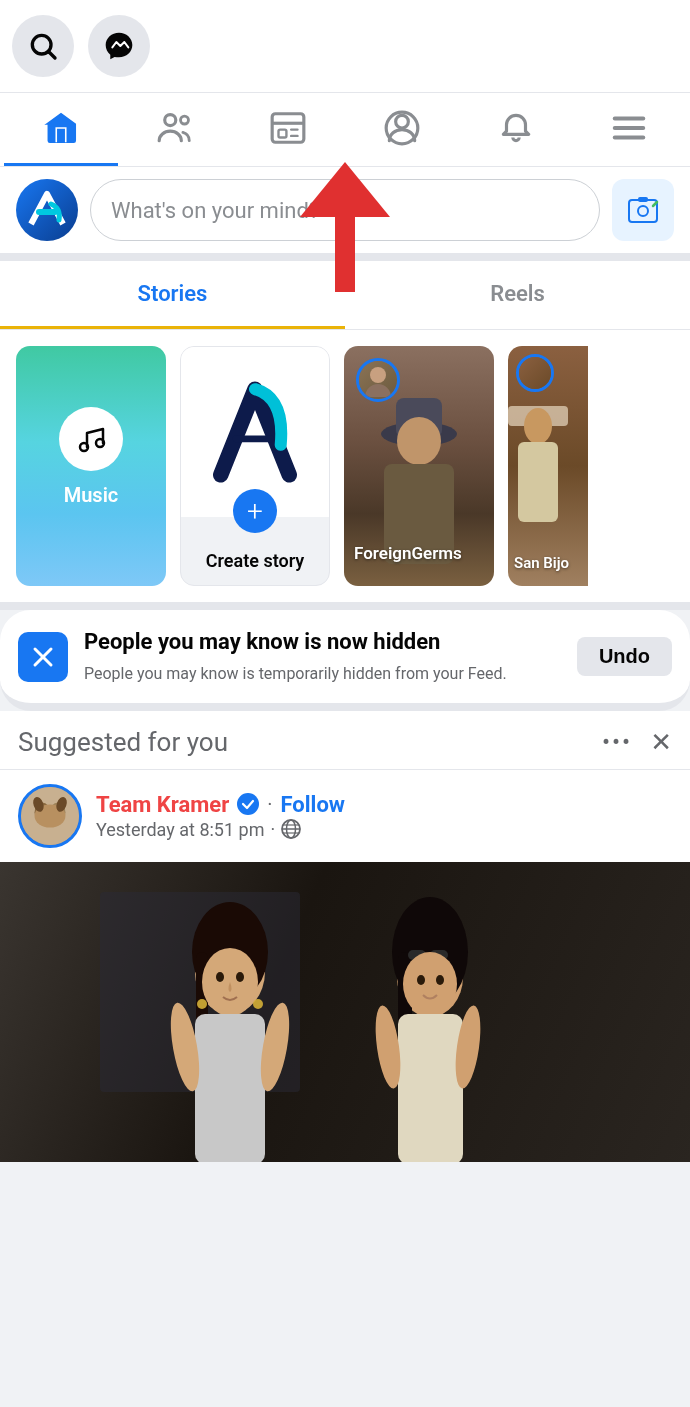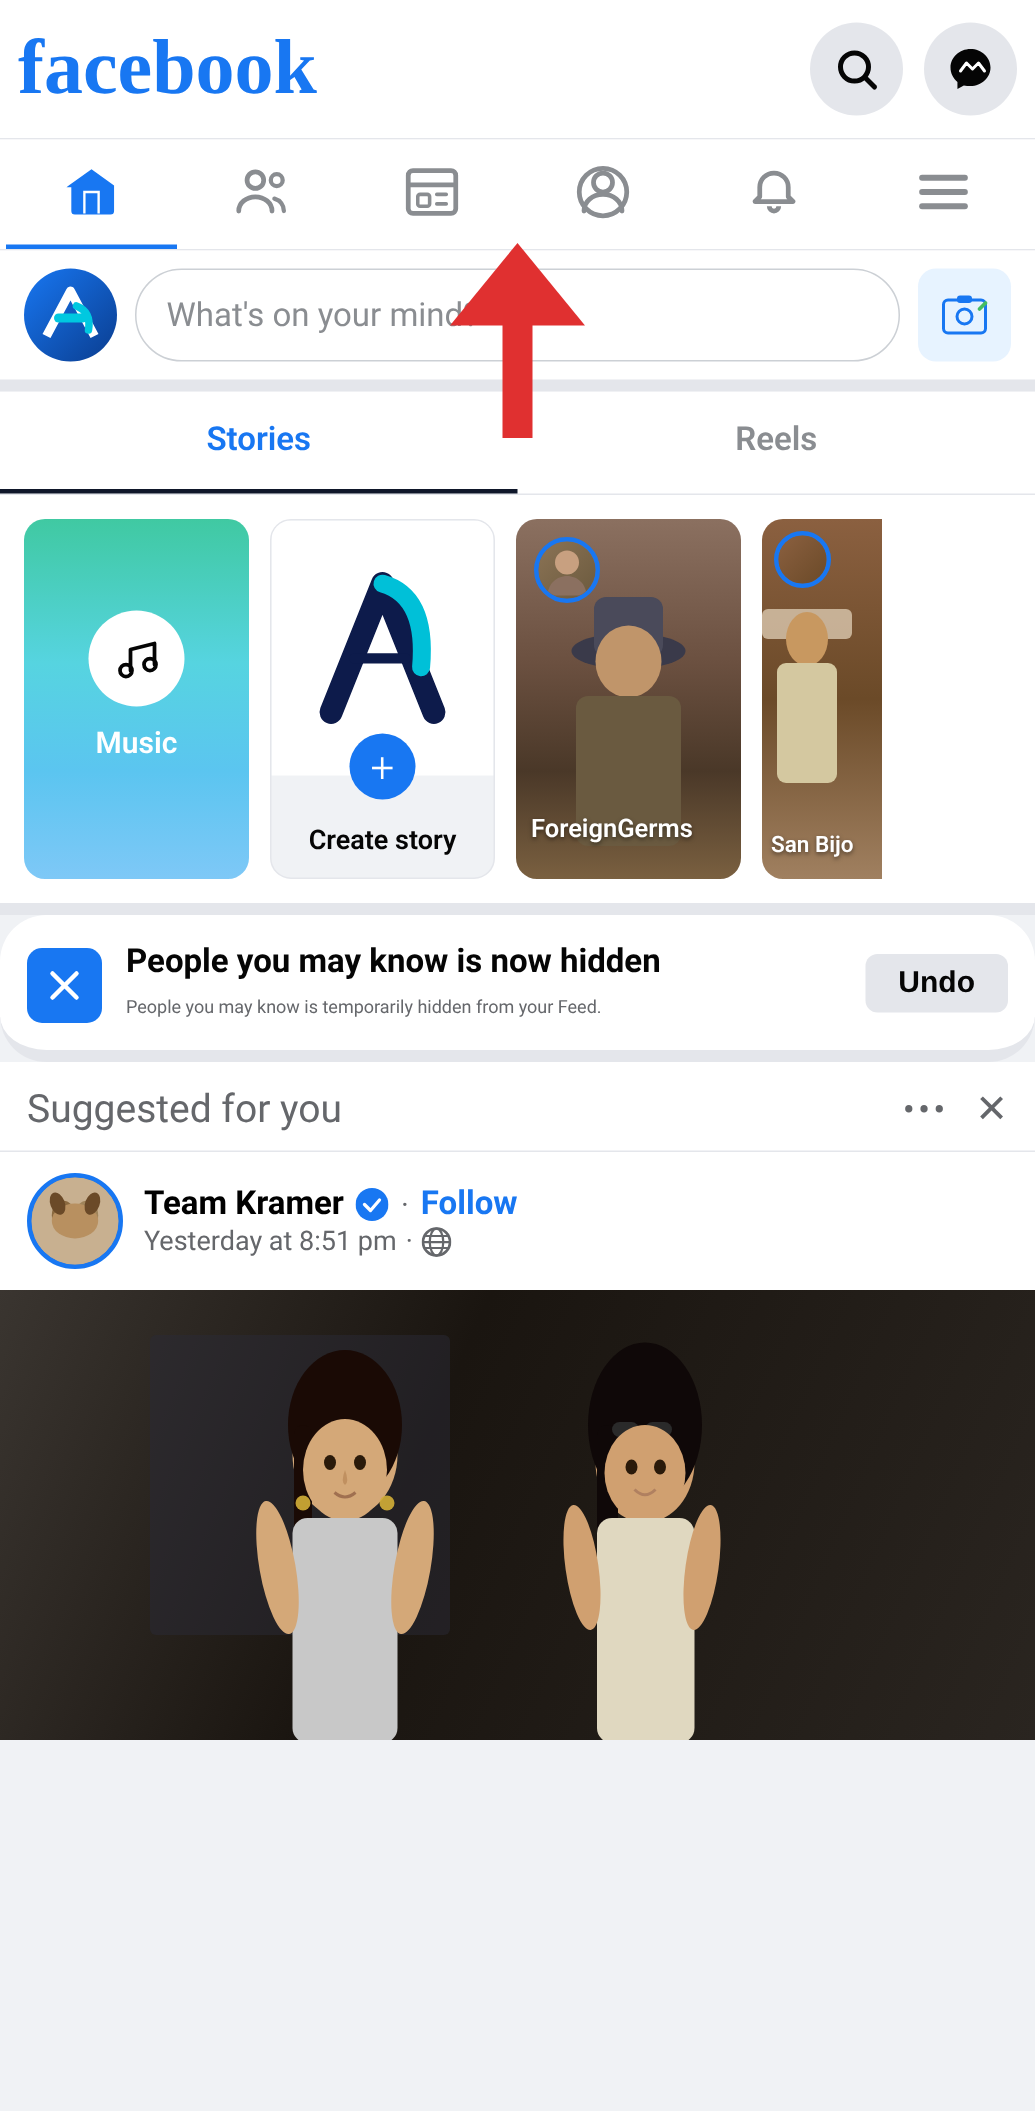--- a/index.html
+++ b/index.html
@@ -142,21 +142,21 @@
       text-align: center;
       padding: 20px 0;
       font-size: 22px;
       font-weight: 600;
       color: #8a8d91;
       cursor: pointer;
       border-bottom: 3px solid transparent;
     }
     .tab-item.active {
       color: #1877f2;
-      border-bottom: 3px solid #0f172a;
+      border-bottom: 3px solid #eab308;
     }
 
     
     .stories-container {
       background: #fff;
       padding: 16px 0 16px 16px;
       display: flex;
       gap: 14px;
       overflow: hidden;
       border-bottom: 8px solid #e4e6eb;
@@ -301,21 +301,21 @@
       flex: 1;
     }
     .hidden-title {
       font-size: 22px;
       font-weight: 700;
       color: #050505;
       line-height: 1.3;
       margin-bottom: 6px;
     }
     .hidden-desc {
-      font-size: 12px;
+      font-size: 16px;
       color: #65676b;
       line-height: 1.4;
     }
     .undo-btn {
       background: #e4e6eb;
       border: none;
       border-radius: 8px;
       padding: 8px 22px;
       font-size: 20px;
       font-weight: 600;
@@ -381,21 +381,21 @@
     }
     .author-name-row {
       display: flex;
       align-items: center;
       gap: 8px;
       flex-wrap: wrap;
     }
     .author-name {
       font-size: 22px;
       font-weight: 700;
-      color: #000000;
+      color: #ef4444;
     }
     .verified-badge {
       display: inline-flex;
       align-items: center;
       justify-content: center;
     }
     .dot-sep {
       color: #65676b;
       font-size: 20px;
     }
@@ -436,21 +436,20 @@
       z-index: 20;
     }
   </style>
 </head>
 <body>
 
 <div class="header-wrapper">
 
   <div class="header">
     <div class="header-top">
-      <div class="fb-logo">facebook</div>
       <div class="header-icons">
         <div class="icon-circle">
           <svg viewBox="0 0 24 24" fill="none">
             <circle cx="11" cy="11" r="7" stroke="#050505" stroke-width="2.5"></circle>
             <line x1="16.5" y1="16.5" x2="21" y2="21" stroke="#050505" stroke-width="2.5" stroke-linecap="round"></line>
           </svg>
         </div>
         <div class="icon-circle">
           <svg viewBox="0 0 24 24" fill="none">
             <path d="M12 2C6.477 2 2 6.145 2 11.243c0 2.888 1.346 5.478 3.467 7.226V22l3.2-1.76C9.737 20.394 10.85 20.5 12 20.5c5.523 0 10-4.145 10-9.257S17.523 2 12 2z" fill="#050505"></path>

